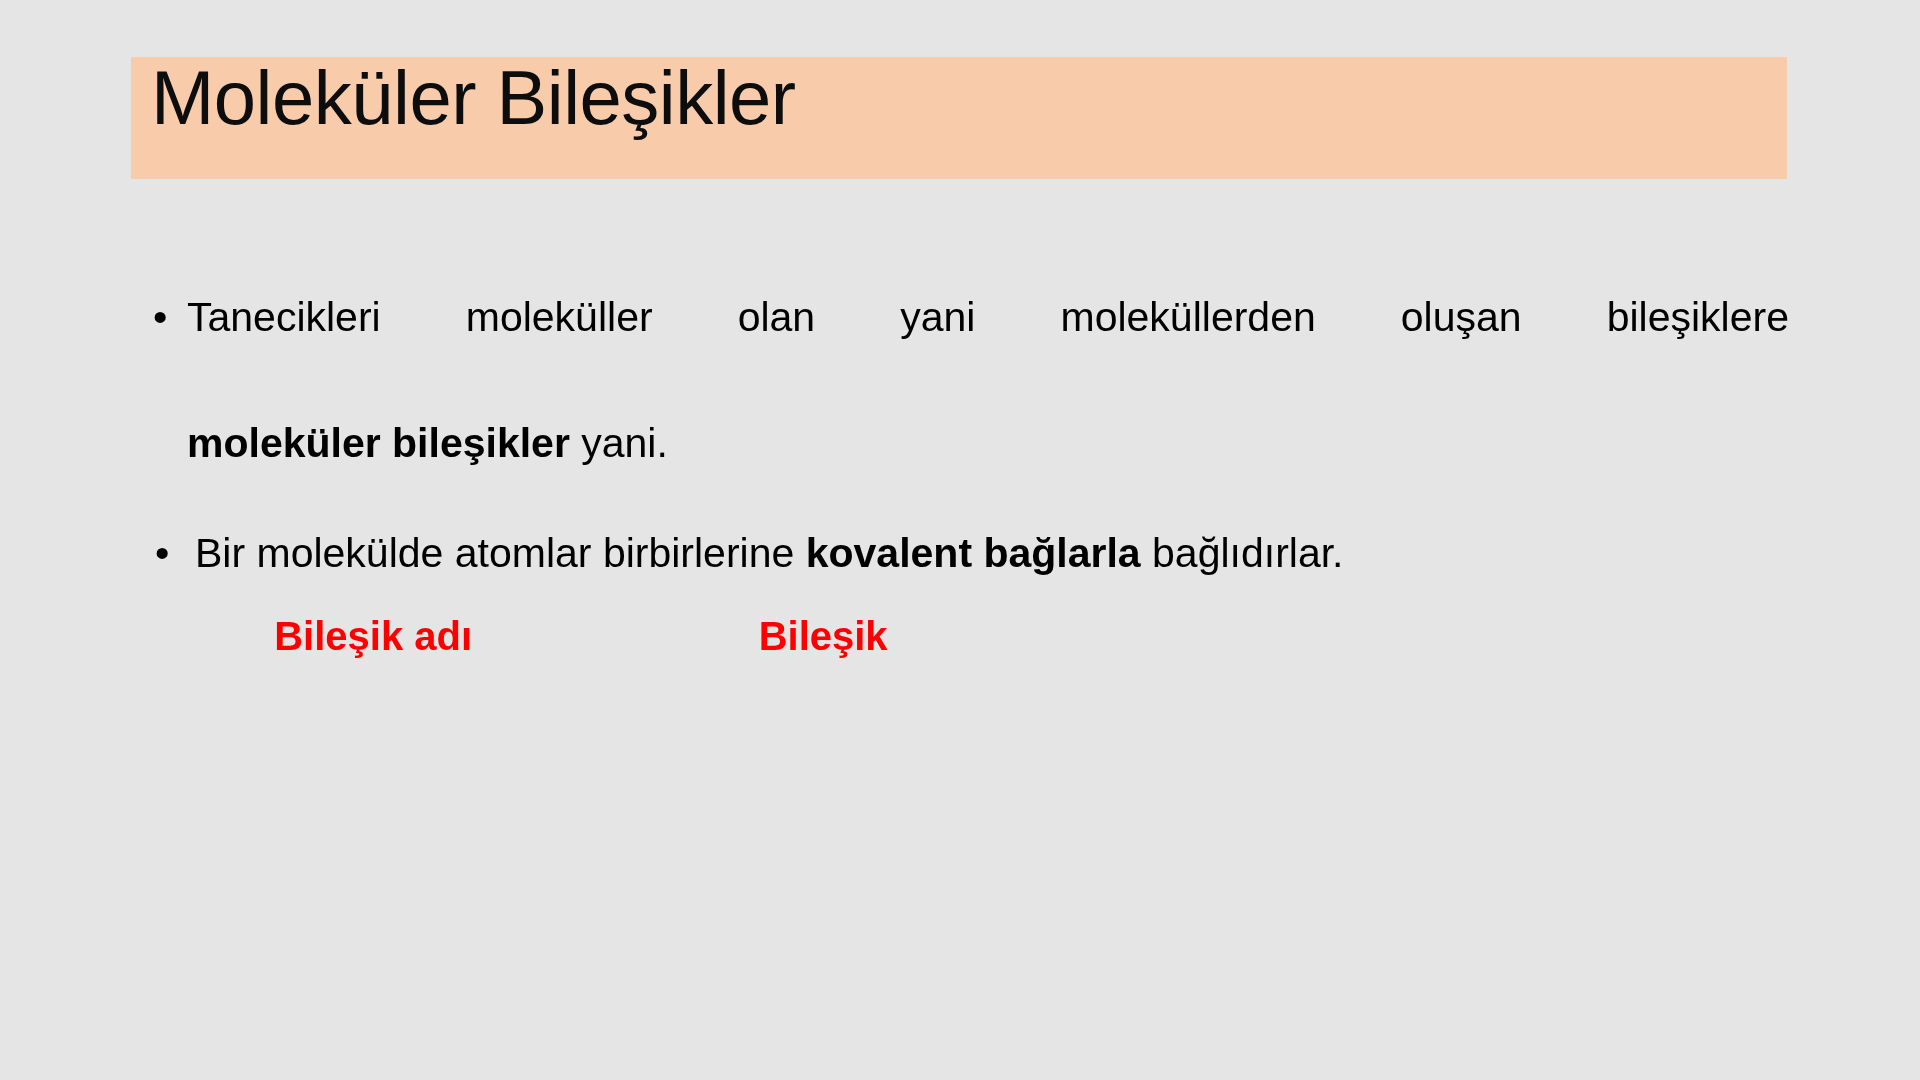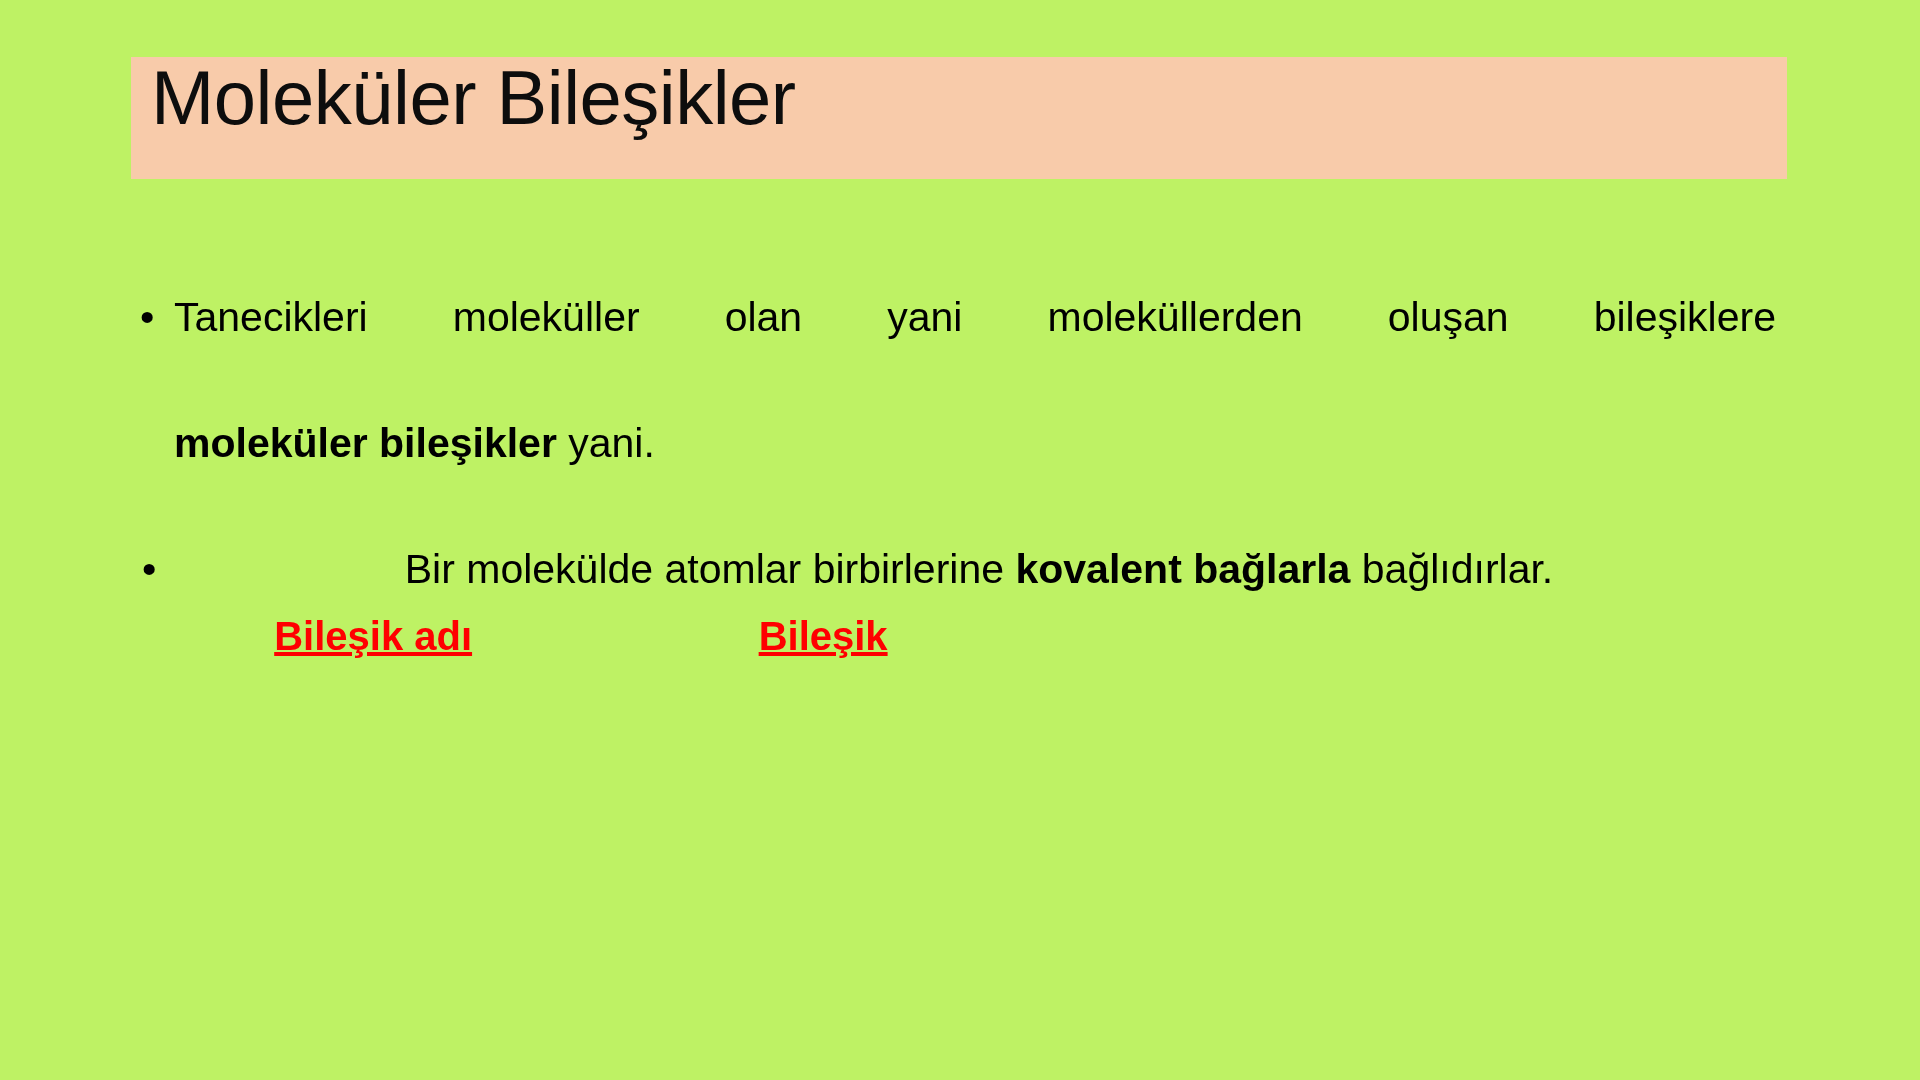--- a/index.html
+++ b/index.html
@@ -11,21 +11,21 @@
     height: 1080px;
     background: #ffffff;
     font-family: "Liberation Sans", sans-serif;
     color: #000000;
     overflow: hidden;
   }
   .slide {
     position: relative;
     width: 1920px;
     height: 1080px;
-    background: #bef264;
+    background: #e5e5e5;
   }
 
   
   .title-banner {
     position: absolute;
     left: 131px;
     top: 57px;
     width: 1656px;
     height: 122px;
     background: #f8cbaa;
@@ -38,21 +38,21 @@
     line-height: 92px;
     font-weight: 400;
     color: #0d0d0d;
     letter-spacing: -0.5px;
     white-space: nowrap;
   }
 
   
   .body-block {
     position: absolute;
-    left: 136px;
+    left: 149px;
     top: 286px;
     width: 1640px;
   }
   .bullet {
     position: relative;
     font-size: 41px;
     line-height: 63px;
     color: #000000;
     text-align: justify;
     padding-left: 38px;
@@ -72,23 +72,23 @@
   .bullet-1 .just-line {
     display: block;
     text-align: justify;
   }
   .bullet-1 .just-line::after {
     content: "";
     display: inline-block;
     width: 100%;
   }
   .bullet-2 {
-    margin-top: 63px;
+    margin-top: 47px;
     padding-left: 46px;
-    text-align: center;
+    text-align: left;
   }
   .bullet-2::before {
     left: 6px;
   }
   b, .bold {
     font-weight: 700;
   }
 
   
   .compound-table {
@@ -101,21 +101,20 @@
   .compound-table td,
   .compound-table th {
     padding: 0;
     border: 0;
     font-size: 40px;
     line-height: 80px;
     font-weight: 400;
     text-align: center;
     vertical-align: top;
     white-space: nowrap;
-    text-decoration: underline;
   }
   .compound-table th {
     font-size: 40px;
     font-weight: 700;
     color: #ff0000;
     line-height: 72px;
   }
   .col-name  { width: 430px; }
   .col-form  { width: 400px; }
   .th-name   { padding-right: 30px; }

